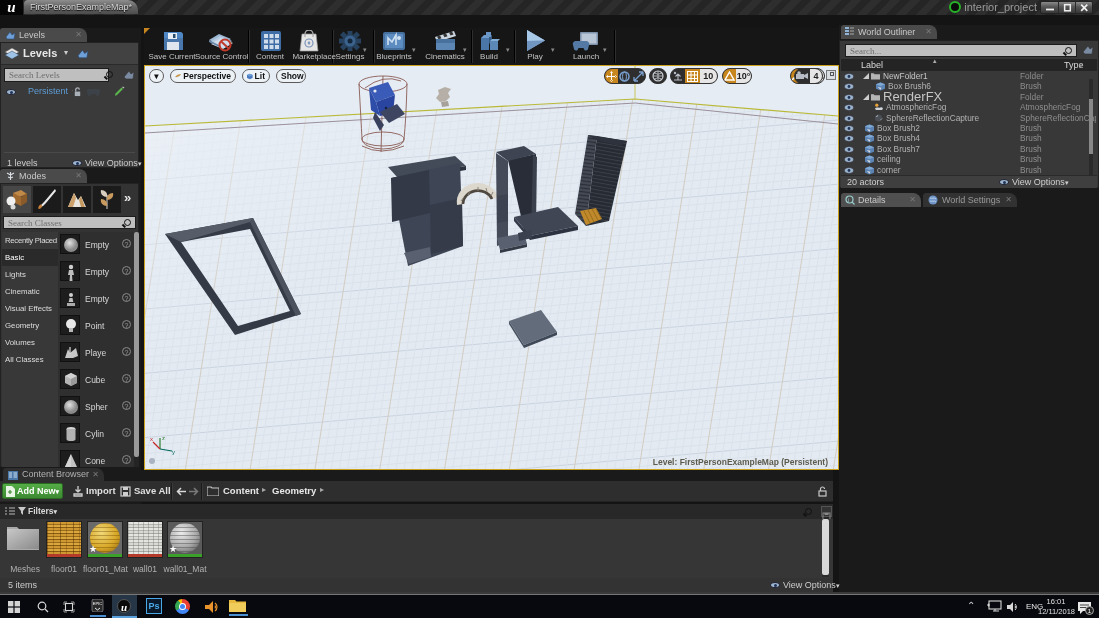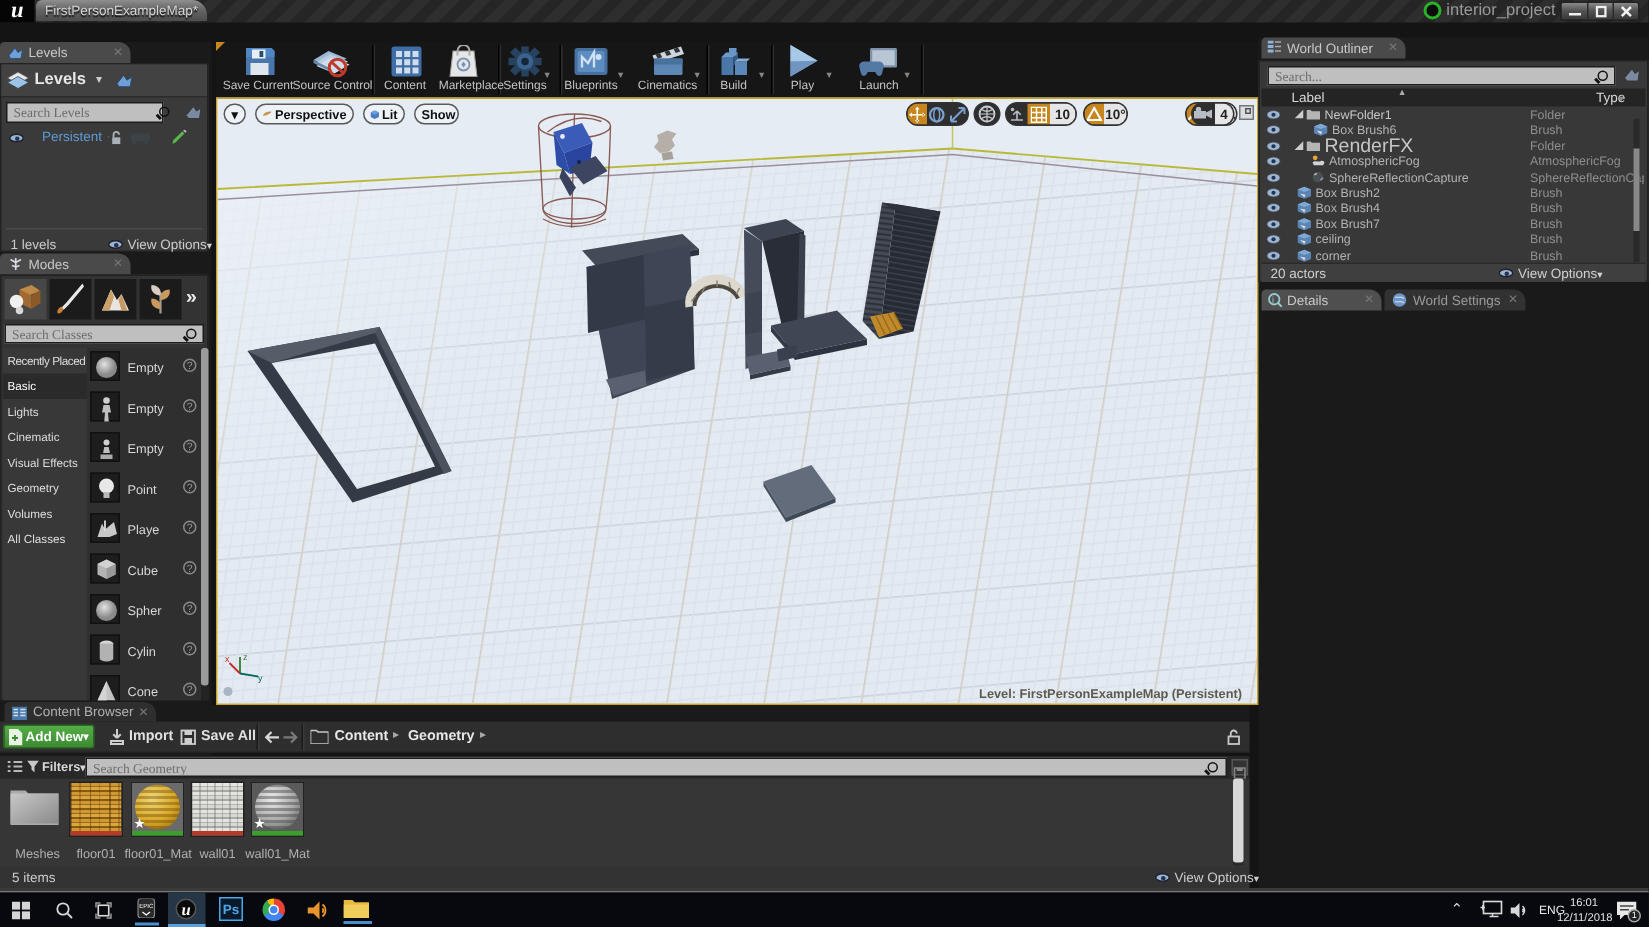--- a/index.html
+++ b/index.html
@@ -786,21 +786,20 @@
         </svg>
  </div>
  <div class="abs" style="left:0;top:37px;width:833px;height:15px;background:#282828;">
    <svg width="10" height="9" style="position:absolute;left:5px;top:3px;" viewBox="0 0 10 9">
           <path d="M0 1h2M0 4h2M0 7h2M4 1h6M4 4h6M4 7h6" stroke="#b8b8b8" stroke-width="1.2"></path>
         </svg>
    <svg width="8" height="8" style="position:absolute;left:18px;top:3px;" viewBox="0 0 8 8">
           <path d="M0 0h8L5 4v4L3 6V4z" fill="#c8c8c8"></path>
         </svg>
    <span style="position:absolute;left:28px;top:2px;color:#d8d8d8;font-size:8.5px;font-weight:bold;">Filters<span style="font-size:7px;">▾</span></span>
-   <div class="searchbox" style="left:57px;top:1px;width:761px;height:13px;">Search Geometry</div>
    <div class="mag" style="left:805px;top:4px;"></div>
    <div class="abs" style="left:821px;top:2px;width:11px;height:11px;border:1px solid #555;background:#333;"><svg width="9" height="9" viewBox="0 0 9 9">
             <rect x="1" y="1" width="7" height="7" fill="none" stroke="#888" stroke-width="1"></rect>
             <rect x="2.5" y="1" width="4" height="2" fill="#888"></rect>
           </svg></div>
  </div>
  <div class="abs" style="left:0;top:52px;width:833px;height:59px;background:#363636;">
 
    <svg width="34" height="26" style="position:absolute;left:6px;top:5px;" viewBox="0 0 34 26">
           <path d="M1 3h10l2 2h20v21H1z" fill="#aaa"></path>

